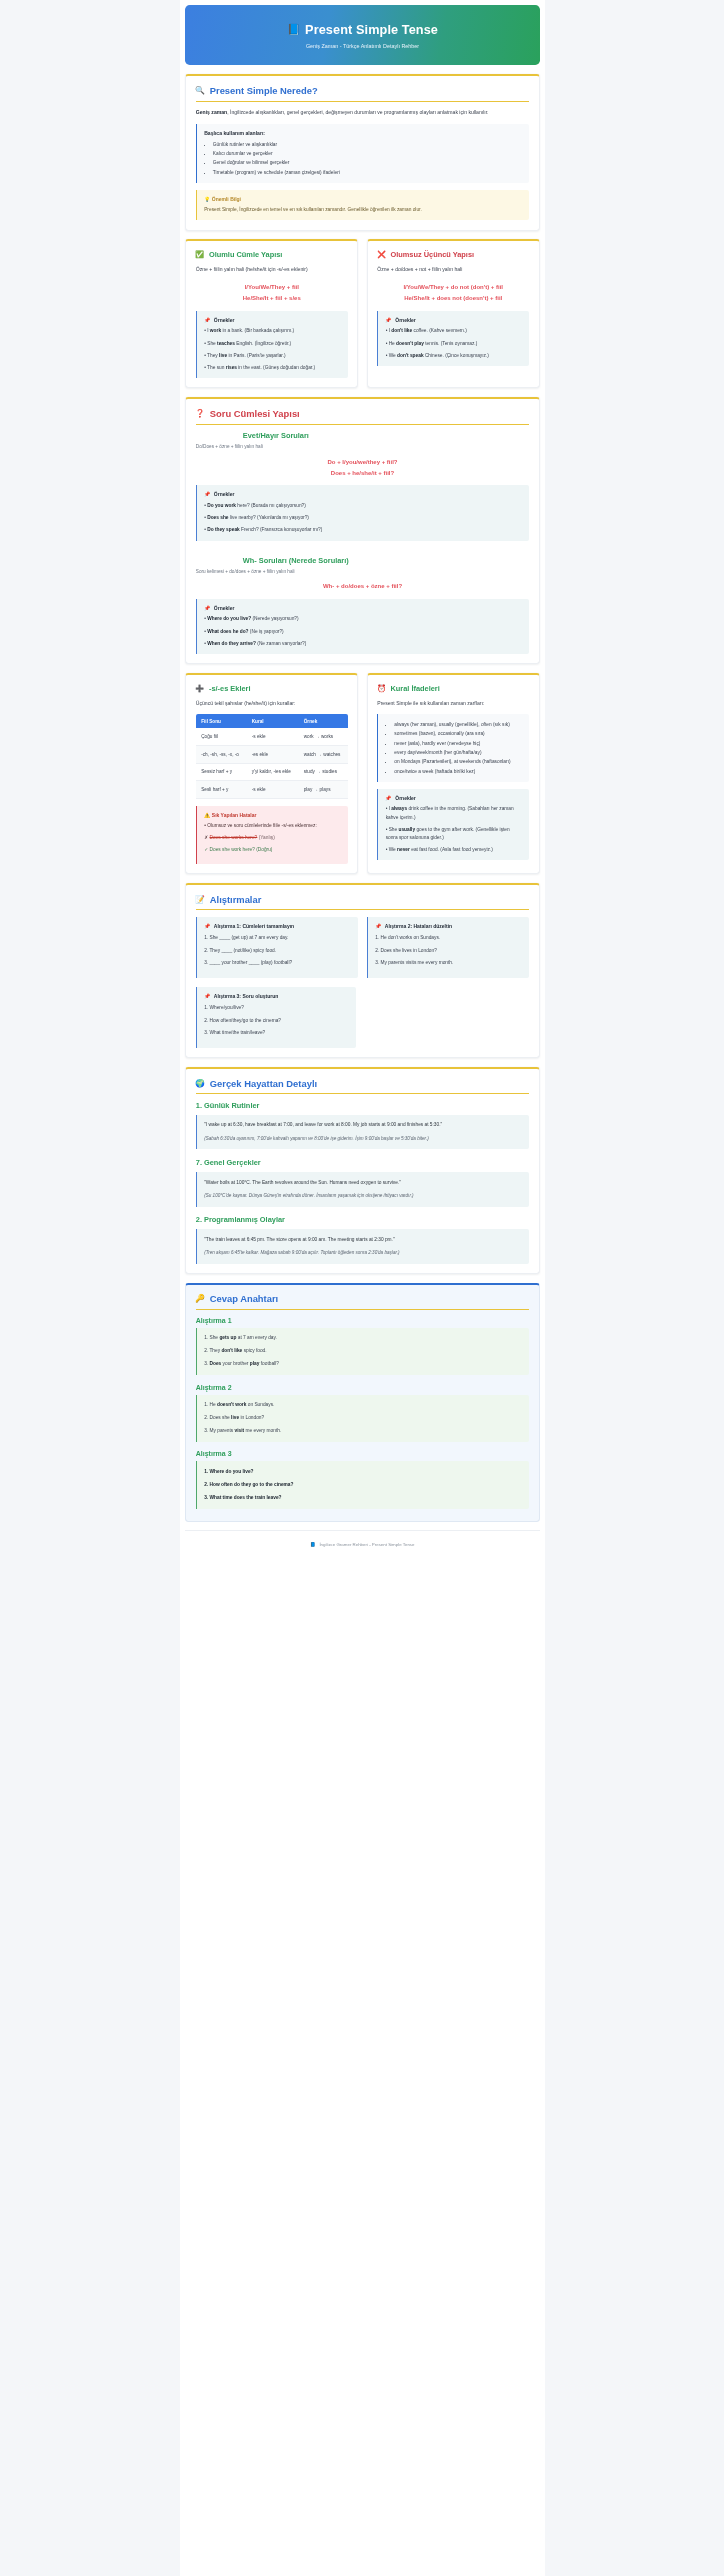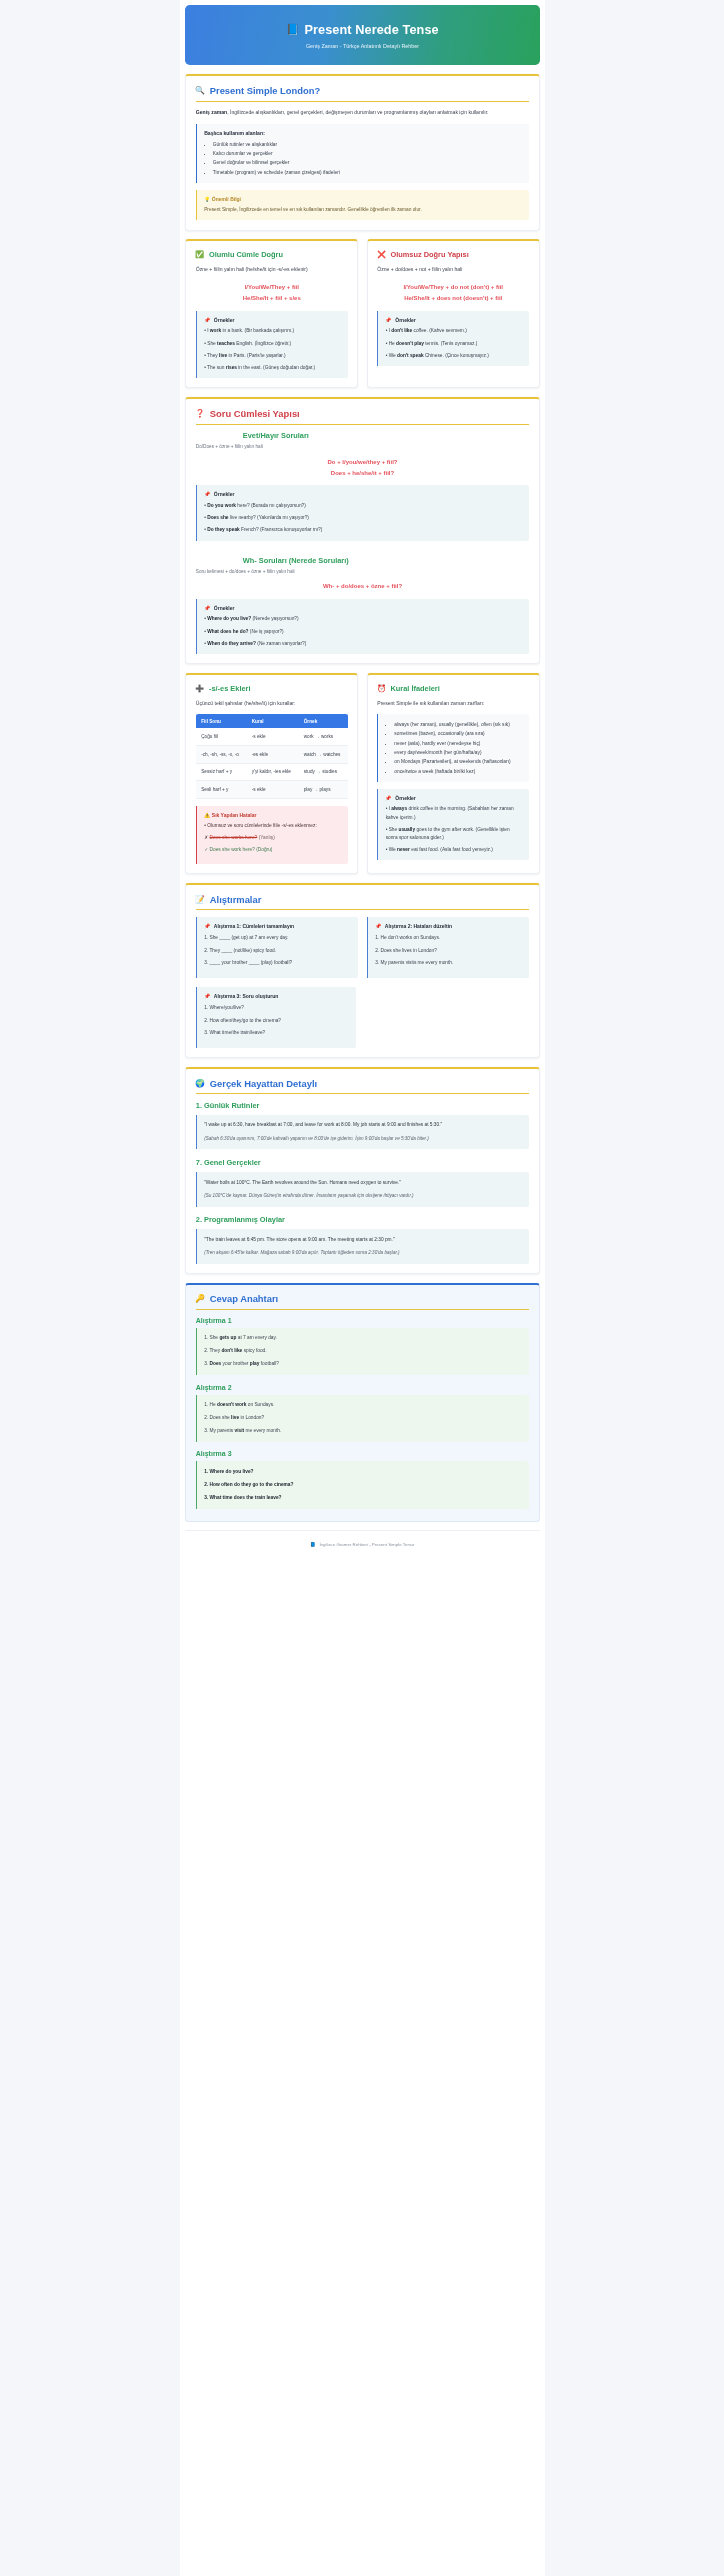--- a/index.html
+++ b/index.html
@@ -200,29 +200,29 @@
   }
 </style>
 </head>
 <body>
 
 <div class="page">
 
   <div class="hero">
     <h1>
       <span class="book">📘</span>
-      <span>Present Nerede Tense</span>
+      <span>Present Simple Tense</span>
     </h1>
     <div class="sub">Geniş Zaman - Türkçe Anlatımlı Detaylı Rehber</div>
   </div>
 
   <div class="card">
     <h2 class="sec">
       <span class="em">🔍</span>
-      <span>Present Simple London?</span>
+      <span>Present Simple Nerede?</span>
     </h2>
     <p class="body">
       <b>Geniş zaman</b><span>, İngilizcede alışkanlıkları, genel gerçekleri, değişmeyen durumları ve programlanmış olayları anlatmak için kullanılır.</span>
     </p>
     <div class="note">
       <div class="nt">Başlıca kullanım alanları:</div>
       <ul>
         <li>Günlük rutinler ve alışkanlıklar</li>
         <li>Kalıcı durumlar ve gerçekler</li>
         <li>Genel doğrular ve bilimsel gerçekler</li>
@@ -235,21 +235,21 @@
         <span>Önemli Bilgi</span>
       </div>
       <div class="x">Present Simple, İngilizcede en temel ve en sık kullanılan zamandır. Genellikle öğrenilen ilk zaman olur.</div>
     </div>
   </div>
 
   <div class="row2">
     <div class="card">
       <h3 class="ok">
         <span>✅</span>
-        <span>Olumlu Cümle Doğru</span>
+        <span>Olumlu Cümle Yapısı</span>
       </h3>
       <p class="body">Özne + fiilin yalın hali (he/she/it için -s/-es eklenir)</p>
       <div class="formula">
         <div>I/You/We/They + fiil</div>
         <div>He/She/It + fiil + s/es</div>
       </div>
       <div class="exbox">
         <div class="t">
           <span>📌</span>
           <span>Örnekler</span>
@@ -257,21 +257,21 @@
         <div class="ln"><span>• I </span><b>work</b><span> in a bank. (Bir bankada çalışırım.)</span></div>
         <div class="ln"><span>• She </span><b>teaches</b><span> English. (İngilizce öğretir.)</span></div>
         <div class="ln"><span>• They </span><b>live</b><span> in Paris. (Paris'te yaşarlar.)</span></div>
         <div class="ln"><span>• The sun </span><b>rises</b><span> in the east. (Güneş doğudan doğar.)</span></div>
       </div>
     </div>
 
     <div class="card">
       <h3 class="bad">
         <span>❌</span>
-        <span>Olumsuz Doğru Yapısı</span>
+        <span>Olumsuz Üçüncü Yapısı</span>
       </h3>
       <p class="body">Özne + do/does + not + fiilin yalın hali</p>
       <div class="formula">
         <div>I/You/We/They + do not (don't) + fiil</div>
         <div>He/She/It + does not (doesn't) + fiil</div>
       </div>
       <div class="exbox">
         <div class="t">
           <span>📌</span>
           <span>Örnekler</span>

